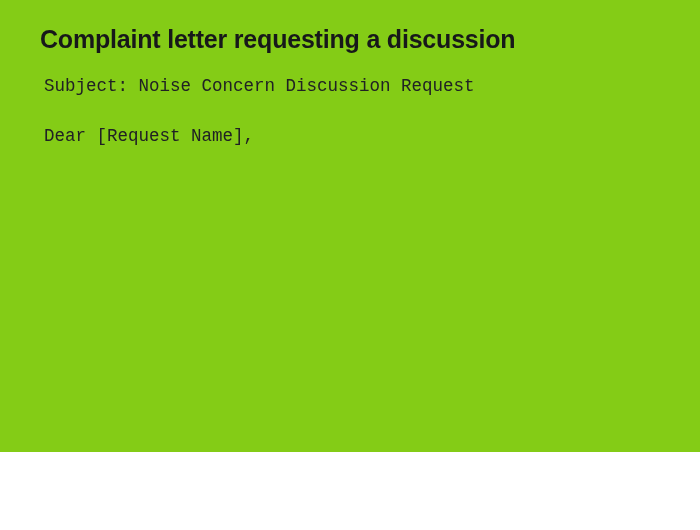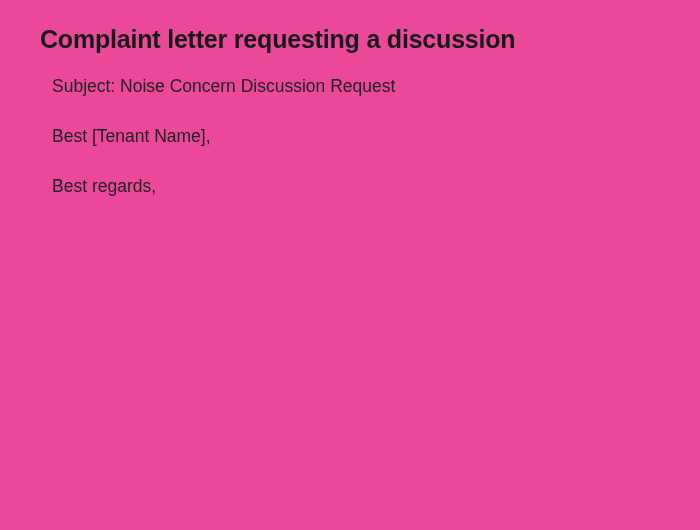--- a/index.html
+++ b/index.html
@@ -10,48 +10,48 @@
     width: 700px;
     height: 530px;
     background: #ffffff;
     font-family: "Liberation Sans", sans-serif;
     color: #202124;
     overflow: hidden;
   }
   .page {
     box-sizing: border-box;
     width: 700px;
-    height: 530px;
+    height: 452px;
     padding: 24px 40px 0 40px;
-    background: #ec4899;
+    background: #84cc16;
   }
   .doc-title {
     font-size: 25px;
     line-height: 1.25;
     font-weight: 700;
     letter-spacing: -0.2px;
     color: #17181a;
     margin: 0 0 18px 0;
   }
   .doc-body {
     font-size: 17.5px;
     line-height: 1.58;
     color: #202124;
     font-weight: 400;
   }
   .doc-body p {
-    margin: 0 0 22px 12px;
+    margin: 0 0 22px 4px;
+    font-family: Liberation Mono, monospace;
   }
   .doc-body p:last-child {
     margin-bottom: 0;
   }
 </style>
 </head>
 <body>
 
 <div class="page">
   <h1 class="doc-title">Complaint letter requesting a discussion</h1>
   <div class="doc-body">
     <p>Subject: Noise Concern Discussion Request</p>
-    <p>Best [Tenant Name],</p>
-    <p>Best regards,</p>
+    <p>Dear [Request Name],</p>
   </div>
 </div>
 
 </body></html>

